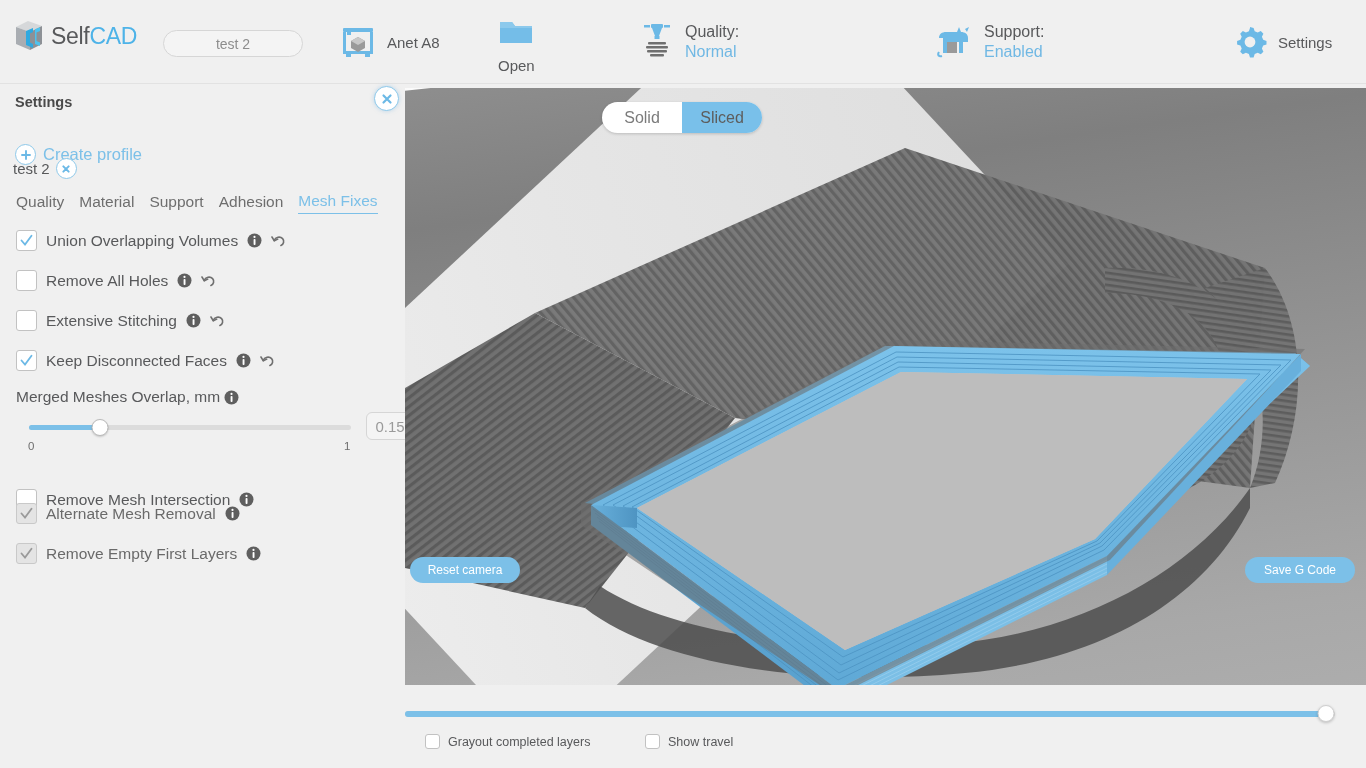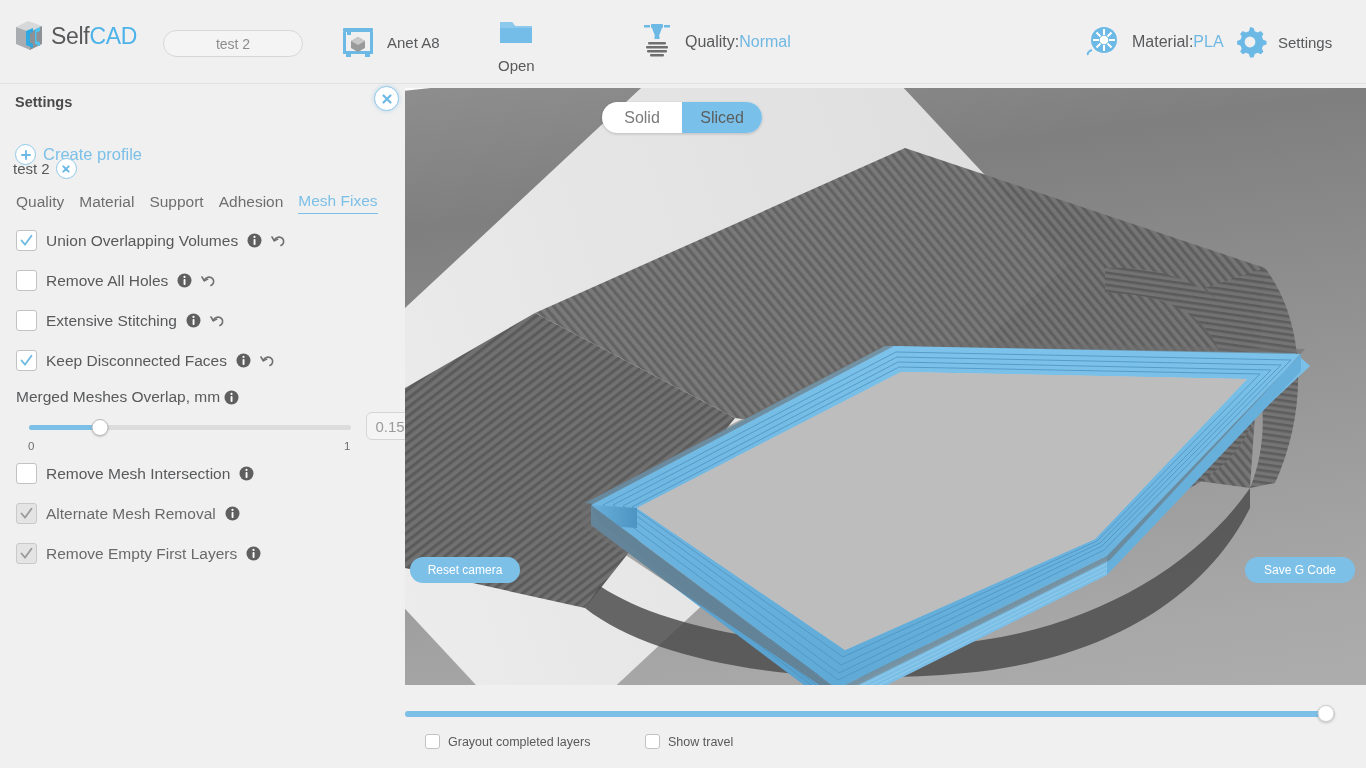--- a/index.html
+++ b/index.html
@@ -41,21 +41,21 @@
   .tool-item {
     position: absolute; top: 16px;
     height: 52px;
     display: flex; align-items: center; gap: 11px;
     cursor: pointer; user-select: none;
   }
   .tool-icon { flex: 0 0 auto; display: block; }
   .tool-label-single {
     font-size: 15px; color: #58595b; white-space: nowrap;
   }
-  .tool-lbl-stack { display: flex; flex-direction: row; line-height: 1.28; }
+  .tool-lbl-stack { display: flex; flex-direction: column; line-height: 1.28; }
   .tool-lbl-top { font-size: 16px; color: #58595b; white-space: nowrap; }
   .tool-lbl-bot { font-size: 16px; color: #70b8e4; white-space: nowrap; }
 
   
   #sidebar {
     position: absolute; left: 0; top: 84px;
     width: 405px; height: 684px;
     background: #f0f0f0;
   }
   #sidebar-close {
@@ -300,37 +300,34 @@
       <rect x="7" y="28" width="20" height="2.4" rx="1" fill="#6f6f6f"></rect>
       <rect x="10" y="32" width="14" height="2.4" rx="1" fill="#6f6f6f"></rect>
     </svg>
     <div class="tool-lbl-stack">
       <span class="tool-lbl-top">Quality:</span>
       <span class="tool-lbl-bot">Normal</span>
     </div>
   </div>
 
 
-
-  <div class="tool-item" style="left:1085px;">
-    <svg class="tool-icon" width="36" height="36" viewBox="0 0 36 36">
-      <circle cx="19" cy="16" r="13" fill="#6cb9e6"></circle>
-      <circle cx="19" cy="16" r="4.3" fill="#ffffff"></circle>
-      <g stroke="#ffffff" stroke-width="2.1">
-        <path d="M19,5 L19,11 M19,21 L19,27 M8,16 L14,16 M24,16 L30,16
-                 M11.5,8.5 L15.5,12.5 M22.5,19.5 L26.5,23.5
-                 M26.5,8.5 L22.5,12.5 M15.5,19.5 L11.5,23.5"></path>
-      </g>
-      <path d="M7,26 C4,27 2,29 3,31" stroke="#6cb9e6" stroke-width="2" fill="none"></path>
+  <div class="tool-item" style="left:935px;">
+    <svg class="tool-icon" width="38" height="34" viewBox="0 0 38 34">
+      <path d="M8,12 L8,28 L22,28 L22,12 Z" fill="#9a9a9a"></path>
+      <path d="M4,13 C4,9 7,7 11,7 L26,7 C30,7 33,9 33,13 L33,17 L28,17 L28,28 L24,28 L24,17 L12,17 L12,28 L8,28 L8,13 Z" fill="#6cb9e6"></path>
+      <path d="M26,7 L24,2 L22,7 Z" fill="#6cb9e6"></path>
+      <path d="M32,7 L34,2 L30,4 Z" fill="#6cb9e6"></path>
+      <path d="M4,27 C2,30 4,32 7,31" stroke="#6cb9e6" stroke-width="2" fill="none"></path>
     </svg>
     <div class="tool-lbl-stack">
-      <span class="tool-lbl-top">Material:</span>
-      <span class="tool-lbl-bot">PLA</span>
+      <span class="tool-lbl-top">Support:</span>
+      <span class="tool-lbl-bot">Enabled</span>
     </div>
   </div>
+
 
   <div class="tool-item" style="left:1233px;">
     <svg class="tool-icon" width="34" height="34" viewBox="0 0 34 34">
       <path d="M17,2 l3.6,1 l1.1,3.3 l3,1.3 l3.1,-1.5 l2.6,2.6 l-1.5,3.1 l1.3,3 l3.3,1.1 l0,3.6 l-3.3,1.1 l-1.3,3 l1.5,3.1 l-2.6,2.6 l-3.1,-1.5 l-3,1.3 l-1.1,3.3 l-3.6,0 l-1.1,-3.3 l-3,-1.3 l-3.1,1.5 l-2.6,-2.6 l1.5,-3.1 l-1.3,-3 l-3.3,-1.1 l0,-3.6 l3.3,-1.1 l1.3,-3 l-1.5,-3.1 l2.6,-2.6 l3.1,1.5 l3,-1.3 l1.1,-3.3 Z" fill="#6cb9e6"></path>
       <circle cx="17" cy="17" r="5.4" fill="#f0f0f0"></circle>
     </svg>
     <span class="tool-label-single">Settings</span>
   </div>
 </div>
 
@@ -447,21 +444,21 @@
     <div id="overlap-track">
       <div id="overlap-fill" style="width: 22%;"></div>
       <div id="overlap-handle" style="left: 22%;"></div>
     </div>
     <span class="slider-min">0</span>
     <span class="slider-max">1</span>
     <input id="overlap-value" type="text" value="0.15" style="">
   </div>
 </div>
 
-<div class="opt-row" style="top:463px;">
+<div class="opt-row" style="top:489px;">
   <span class="cbx"></span>
   <span class="opt-label">Remove Mesh Intersection</span>
   <svg class="ico-info" width="15" height="15" viewBox="0 0 15 15">
     <circle cx="7.5" cy="7.5" r="7" fill="#5f5f5f"></circle>
     <circle cx="7.5" cy="3.9" r="1.1" fill="#ffffff"></circle>
     <rect x="6.6" y="6" width="1.9" height="6" rx=".8" fill="#ffffff"></rect>
   </svg>
 </div>
 
 <div class="opt-row" style="top:503px;">

